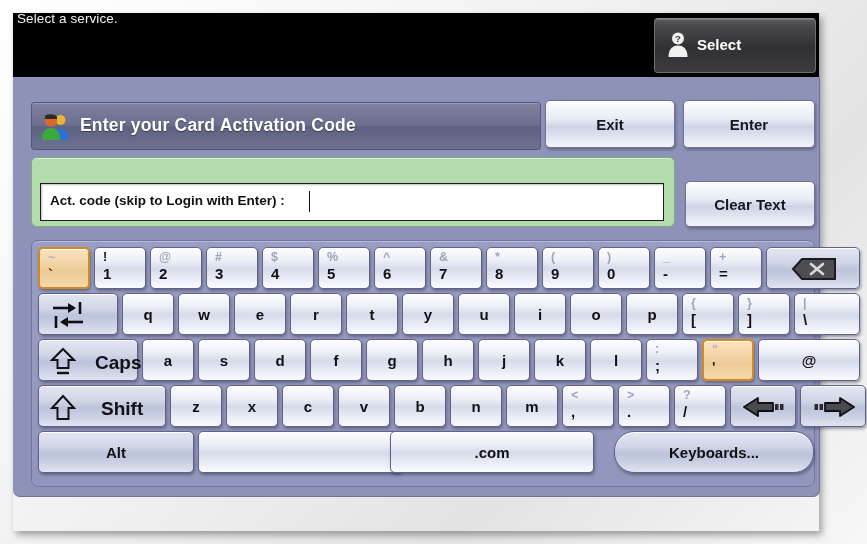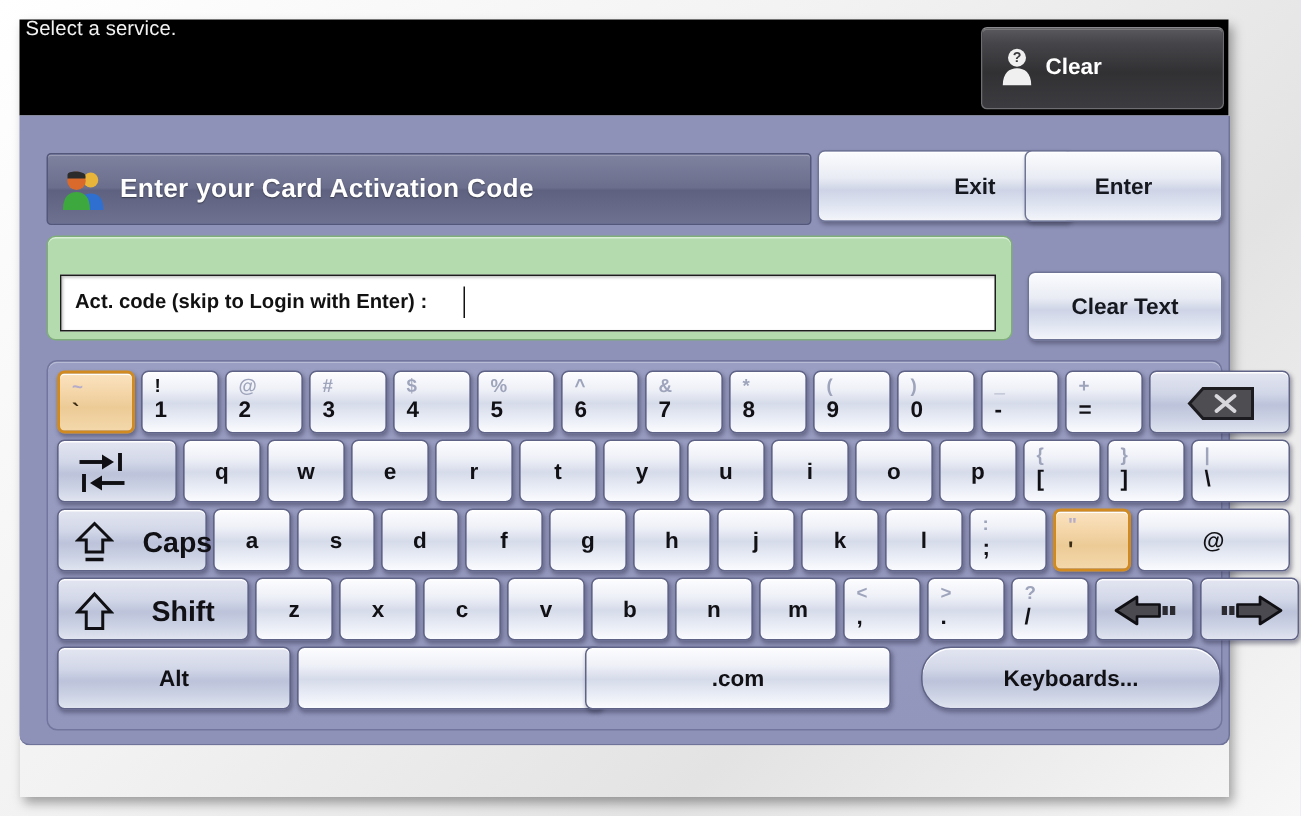--- a/index.html
+++ b/index.html
@@ -38,21 +38,21 @@
   #title-icon{position:absolute;left:9px;top:9px;width:30px;height:28px;}
   #title-text{position:absolute;left:48px;top:12px;color:#fff;font-size:17.5px;font-weight:bold;
     letter-spacing:.2px;text-shadow:0 1px 1px rgba(0,0,0,.45);}
 
   .topbtn{position:absolute;top:23px;height:46px;border-radius:5px;
     background:linear-gradient(180deg,#fbfcfe 0%,#e9ecf4 38%,#ced4e6 56%,#dfe4f1 78%,#f3f5fa 100%);
     border:1px solid #6e7496;
     box-shadow:inset 0 1px 0 #fff, 1px 2px 3px rgba(40,40,60,.4);
     display:flex;align-items:center;justify-content:center;
     font-size:15px;font-weight:bold;color:#16181f;}
-  #exit-btn{left:532px;width:128px;padding-left:40px;}
+  #exit-btn{left:532px;width:128px;}
   #enter-btn{left:670px;width:130px;}
 
   
   #entry-panel{position:absolute;left:18px;top:80px;width:642px;height:68px;
     background:#b3dbae;border:1px solid #7fae7b;border-radius:6px;
     box-shadow:inset 0 1px 0 rgba(255,255,255,.5);}
   #entry-field{position:absolute;left:8px;top:25px;width:622px;height:36px;
     background:#fff;border:1px solid #1d1d1d;
     box-shadow:inset 1px 1px 2px rgba(0,0,0,.25);}
   #entry-label{position:absolute;left:9px;top:9px;font-size:13.5px;font-weight:bold;color:#111;
@@ -103,21 +103,21 @@
 
     <div id="statusbar">
       <div id="status-text">Select a service.</div>
 
       <div id="guest-btn">
         <svg id="guest-icon" viewBox="0 0 22 25">
           <circle cx="11" cy="6.5" r="6" fill="#f0f0f0"></circle>
           <path d="M1.5 25 C1.5 16.5 6 13.5 11 13.5 C16 13.5 20.5 16.5 20.5 25 Z" fill="#f0f0f0"></path>
           <text x="11" y="9.6" font-size="9.5" font-family="Liberation Sans, sans-serif" font-weight="bold" fill="#3a3a3e" text-anchor="middle">?</text>
         </svg>
-        <div id="guest-label">Clear</div>
+        <div id="guest-label">Select</div>
       </div>
     </div>
 
     <div id="panel">
 
       <div id="titlebar">
         <svg id="title-icon" viewBox="0 0 30 28">
           <circle cx="19.5" cy="8" r="5" fill="#e8b53a"></circle>
           <path d="M11 28 C11 19.5 15 17 19.5 17 C24 17 28 19.5 28 28 Z" fill="#2f6fd0"></path>
           <circle cx="10" cy="8.5" r="6.2" fill="#d96a2b"></circle>

